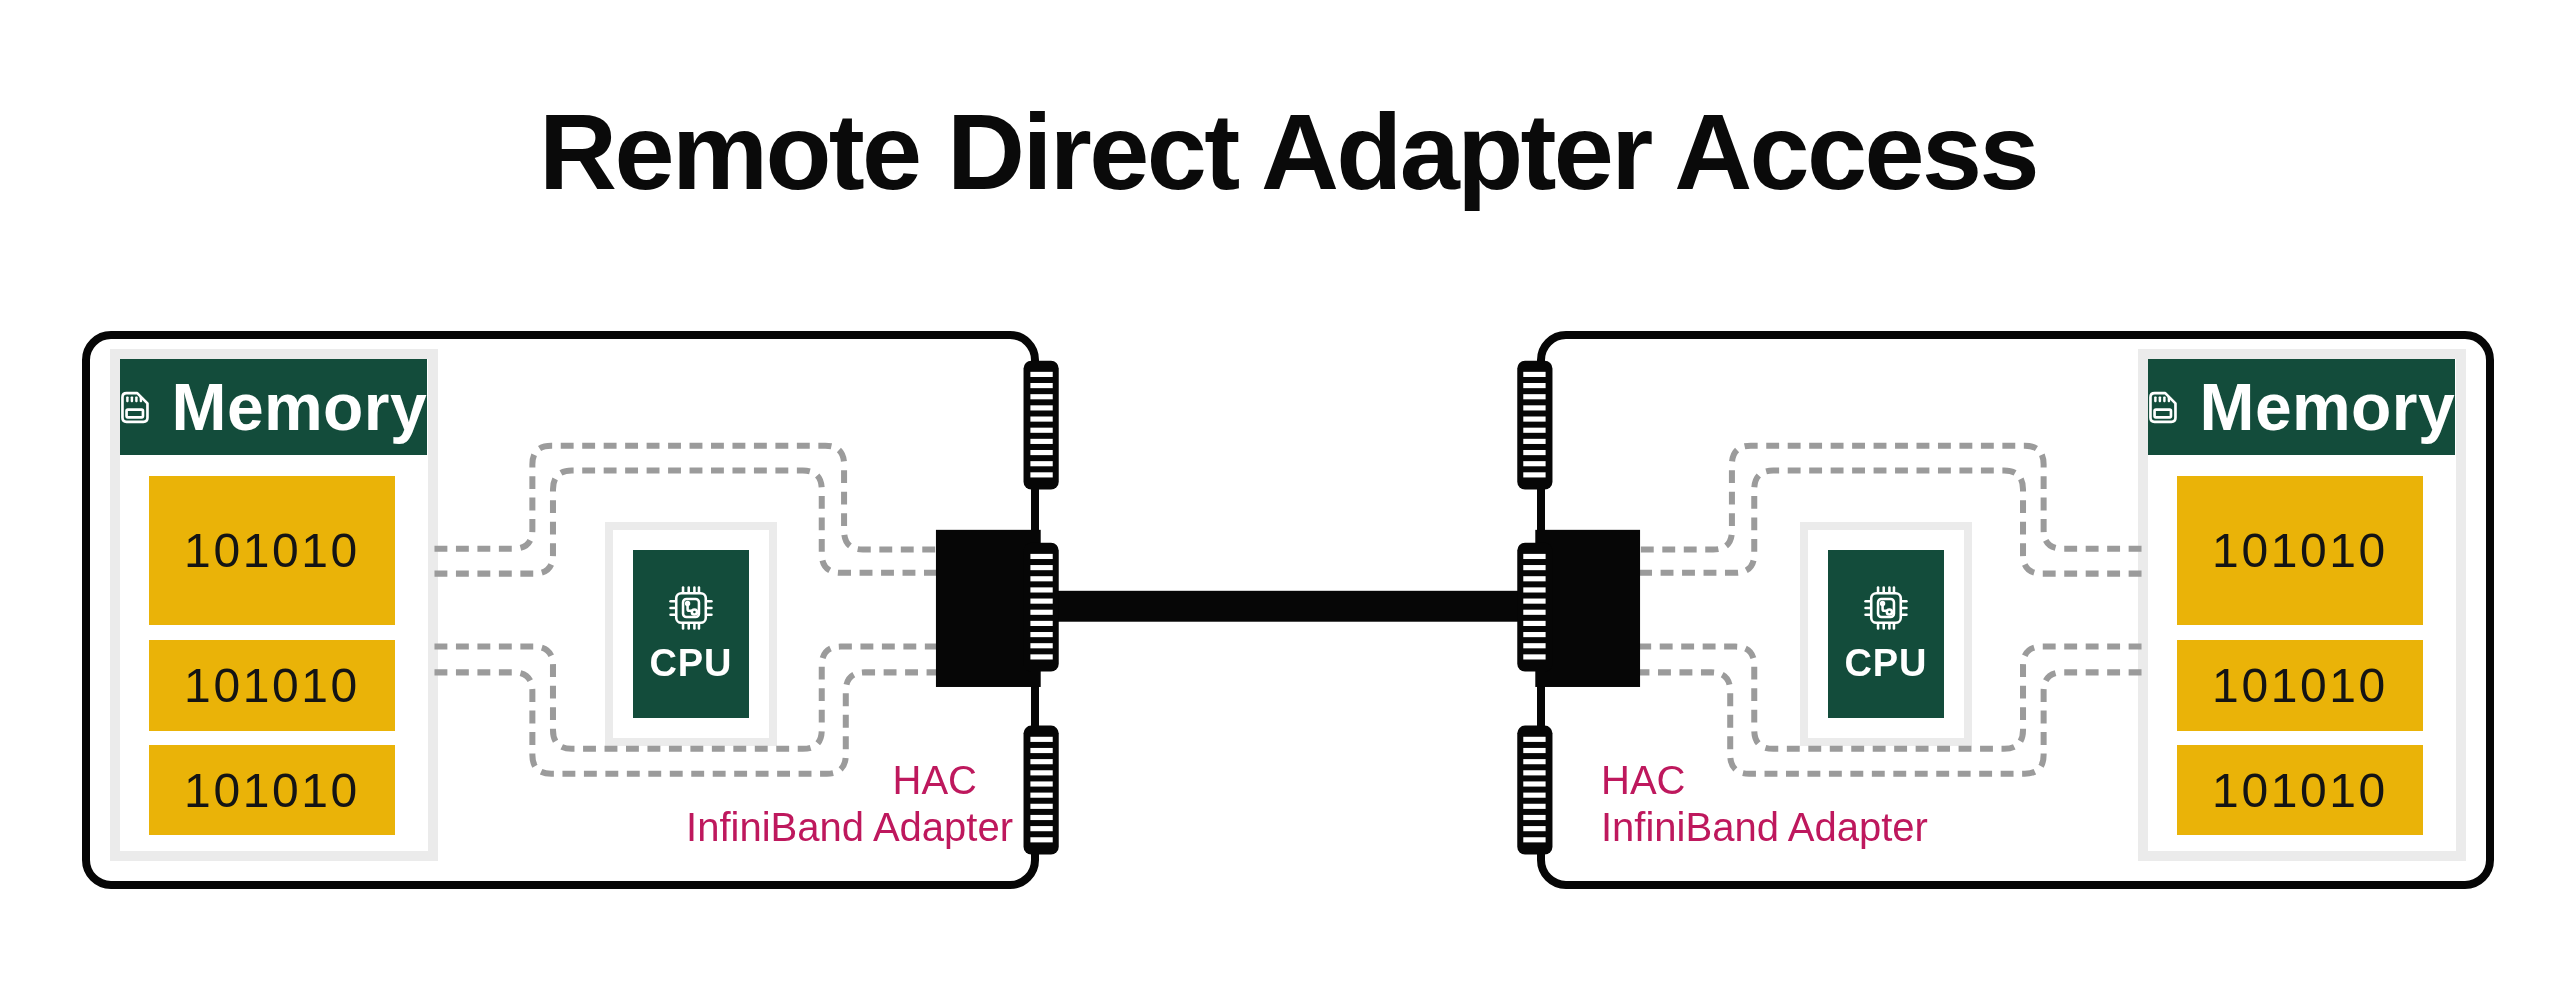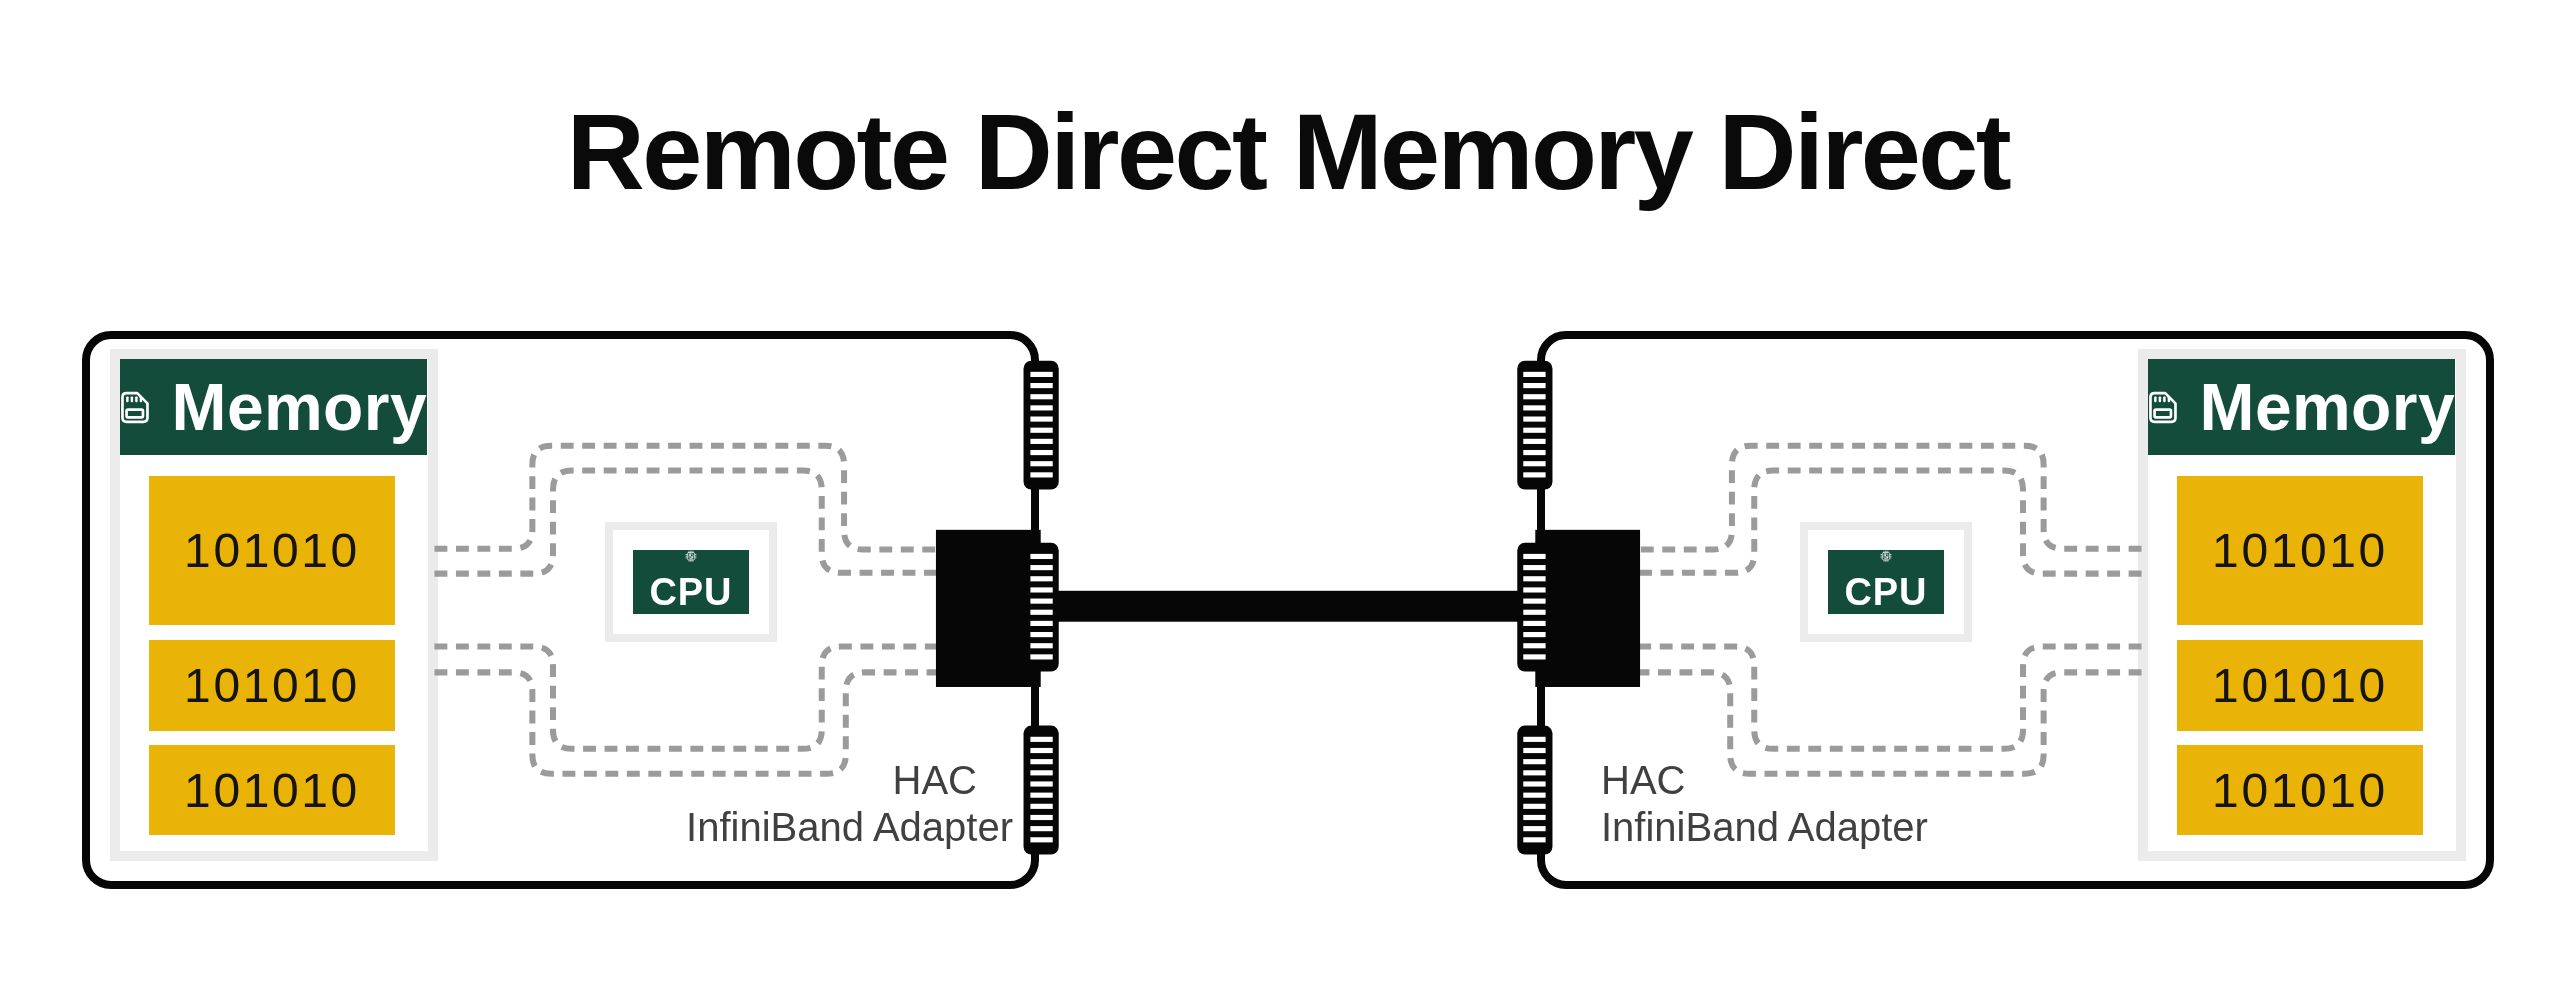--- a/index.html
+++ b/index.html
@@ -23,42 +23,42 @@
               display:flex;align-items:center;justify-content:center;gap:22px;}
   .mem-header .hdr-label{color:#ffffff;font-size:66px;font-weight:700;letter-spacing:0.4px;}
   .mem-row{position:absolute;left:29px;width:246px;background:#eab308;
            display:flex;align-items:center;justify-content:center;
            font-size:48px;color:#141414;letter-spacing:2.6px;}
   .row-a{top:117px;height:149px;}
   .row-b{top:281px;height:91px;}
   .row-c{top:386px;height:90px;}
 
   
-  .cpu{position:absolute;top:522px;width:172px;height:120px;box-sizing:border-box;
+  .cpu{position:absolute;top:522px;width:172px;height:224px;box-sizing:border-box;
        background:#ffffff;border:8.6px solid #ebebeb;padding:20px;}
   .cpu.left{left:605px;}
   .cpu.right{left:1800px;}
   .cpu-inner{width:100%;height:100%;background:#134c3b;display:flex;flex-direction:column;
              align-items:center;justify-content:center;gap:8.6px;}
   .cpu-label{color:#ffffff;font-size:38px;font-weight:700;letter-spacing:0.9px;}
 
   
-  .hac{position:absolute;top:757px;width:412px;font-size:40px;line-height:47px;color:#404040;}
+  .hac{position:absolute;top:757px;width:412px;font-size:40px;line-height:47px;color:#be185d;}
   .hac.left{left:601px;text-align:right;}
   .hac.left .l1{padding-right:36px;}
   .hac.right{left:1601px;text-align:left;}
 
   .overlay{position:absolute;left:0;top:0;pointer-events:none;}
 </style>
 </head>
 <body>
 
 <div class="canvas">
 
-  <div class="title">Remote Direct Memory Direct</div>
+  <div class="title">Remote Direct Adapter Access</div>
 
   <div class="node left"></div>
 
   <div class="node right"></div>
 
   <div class="mem-panel left">
     <div class="mem-header">
       <svg width="57" height="65" viewBox="0 0 72 80">
         <path d="M16 5 H42 L67 30 V65 Q67 75 57 75 H16 Q6 75 6 65 V15 Q6 5 16 5 Z" fill="none" stroke="#ffffff" stroke-width="6.5" stroke-linejoin="round"></path>
         <rect x="15" y="13" width="6" height="14" rx="2" fill="#ffffff"></rect>

